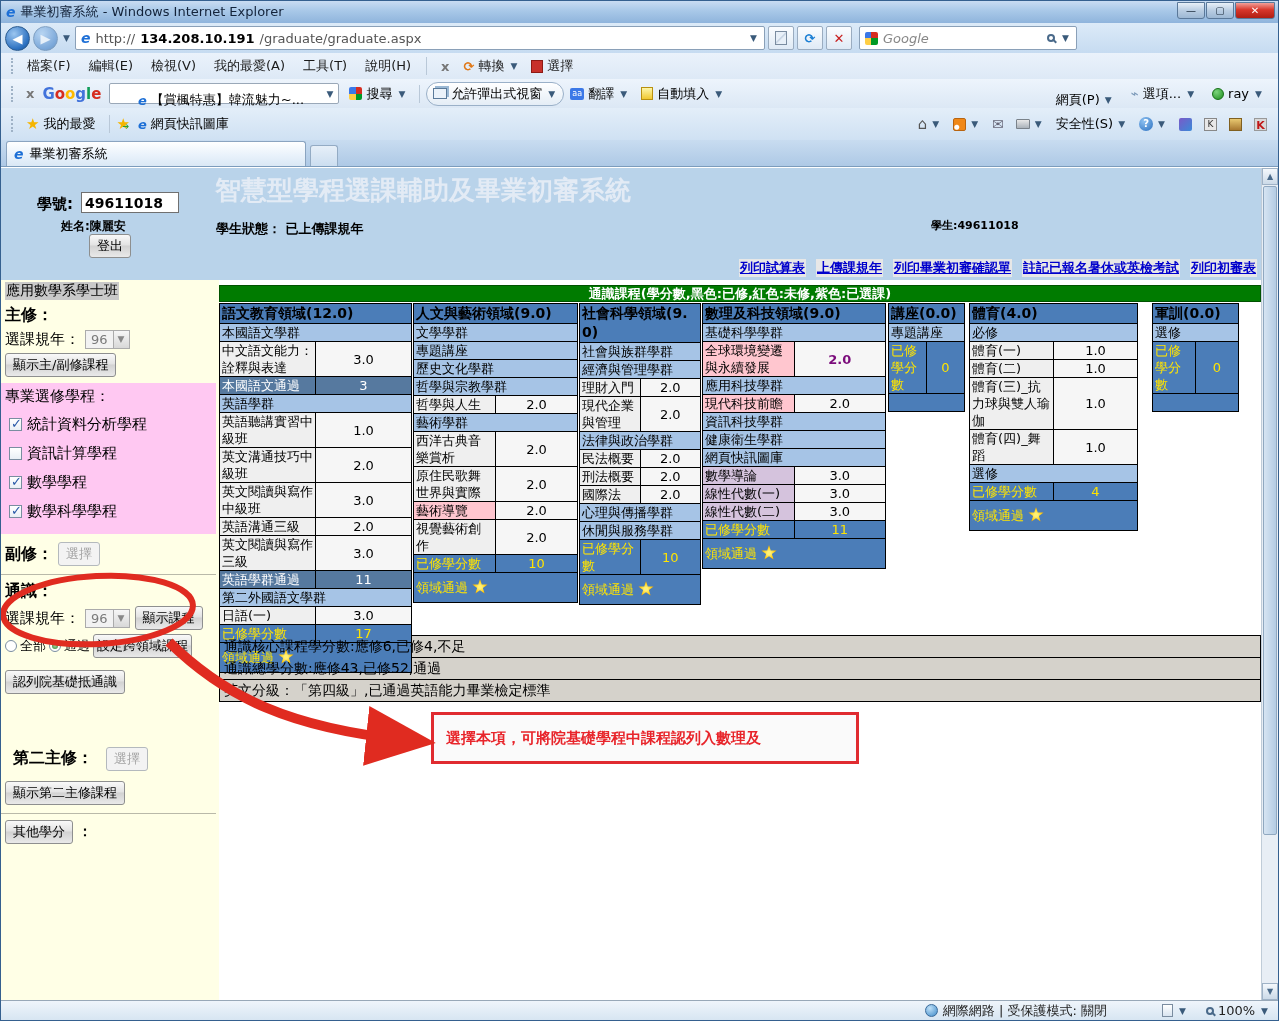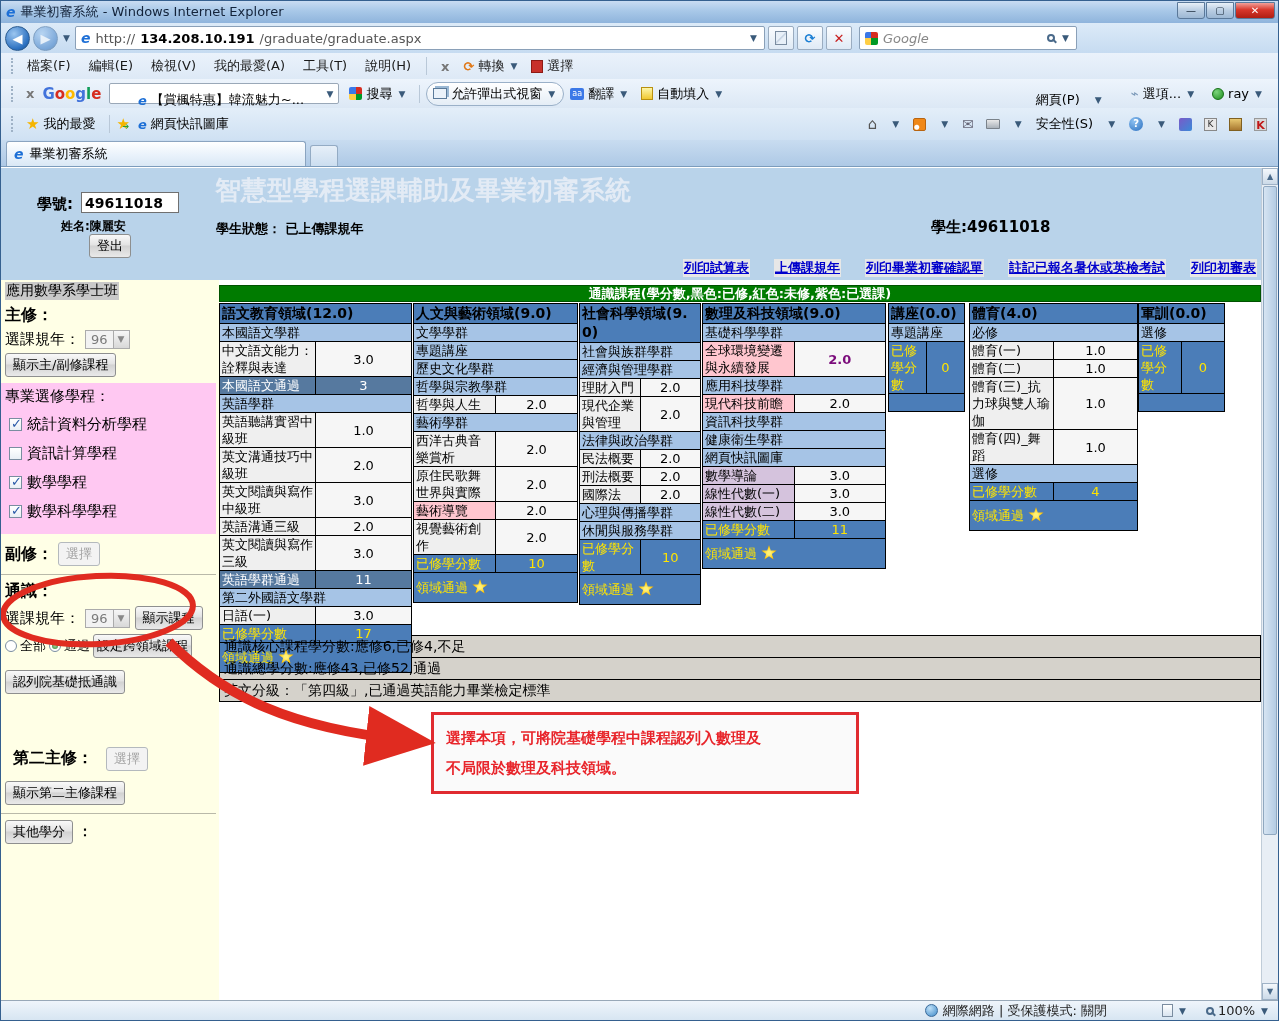--- a/index.html
+++ b/index.html
@@ -75,21 +75,21 @@
   .gt-right{ margin-left:auto; display:flex; align-items:center; gap:4px; padding-right:8px; }
 
   .favrow{ height:32px; background:linear-gradient(#E3EEF9,#CFE1F3); display:flex; align-items:center;
            font-size:13px; padding-left:6px; }
   .star{ color:#F5B500; font-size:15px; }
   .star-add{ color:#F5B500; font-size:15px; position:relative; }
   .star-add::after{ content:"➔"; position:absolute; font-size:8px; color:#2E9E2E; left:6px; top:7px; }
   .fav-item{ display:flex; align-items:center; gap:4px; padding:3px 8px; }
   .fav-epage{ color:#1D6FD6; font-weight:bold; font-style:italic; font-size:13px; }
   .cmdbar{ margin-left:auto; display:flex; align-items:center; gap:2px; padding-right:6px; }
-  .cmd-item{ display:flex; align-items:center; gap:13px; padding:3px 5px; }
+  .cmd-item{ display:flex; align-items:center; gap:3px; padding:3px 5px; }
   .home-glyph{ font-size:15px; color:#555; }
   .rss-glyph{ width:13px; height:13px; border-radius:2px; background:radial-gradient(circle at 25% 75%,#FFF 2px,#F08818 3px); border:1px solid #B86410; }
   .mail-glyph{ font-size:14px; color:#667; }
   .print-glyph{ width:14px; height:10px; background:linear-gradient(#E8E8E8,#AAB2BA); border:1px solid #7A828A; border-radius:1px 1px 0 0; }
   .help-glyph{ width:14px; height:14px; border-radius:50%; background:radial-gradient(circle at 35% 30%,#8CC0F0,#2B70C0); color:#FFF; font-size:10px; font-weight:bold; text-align:center; line-height:14px; }
   .ext1{ width:13px; height:13px; background:linear-gradient(135deg,#7A5AC8,#3A8AD8); border-radius:2px; }
   .ext2{ width:13px; height:13px; background:#E8E8E8; border:1px solid #888; font-size:9px; line-height:11px; text-align:center; color:#333; }
   .ext3{ width:13px; height:13px; background:linear-gradient(#E8C870,#A87830); border:1px solid #806020; }
   .ext4{ width:13px; height:13px; background:#D8D8D8; color:#C01818; font-weight:bold; font-size:11px; line-height:13px; text-align:center; border:1px solid #999; }
 
@@ -109,22 +109,22 @@
             padding:2px 8px 0 4px; font-size:14px; }
   .main{ position:absolute; top:112px; bottom:0; left:218px; right:17px; background:#FFF; }
 
   .id-label{ position:absolute; left:36px; top:27px; font-weight:bold; font-size:15px; }
   .id-input{ position:absolute; left:80px; top:24px; width:98px; height:21px; border:1px solid #707070;
              font:bold 14px "DejaVu Sans",sans-serif; padding:0 3px; background:#FFF; }
   .student-name{ position:absolute; left:60px; top:50px; font-weight:bold; font-size:12px; }
   .logout-btn{ position:absolute; left:88px; top:66px; }
   .page-title{ position:absolute; left:214px; top:5px; font-size:26px; font-weight:bold; color:#E3EBF5; }
   .student-status{ position:absolute; left:215px; top:52px; font-weight:bold; font-size:13px; }
-  .student-ref{ position:absolute; left:930px; top:50px; font-weight:bold; font-size:15px; }
-  .print-links{ position:absolute; right:4px; bottom:3px; display:flex; gap:24px; }
+  .student-ref{ position:absolute; left:930px; top:50px; font-weight:bold; font-size:11px; }
+  .print-links{ position:absolute; right:4px; bottom:3px; display:flex; gap:10px; }
   .plink{ color:#0000CC; font-weight:bold; font-size:13px; text-decoration:underline; background:#E7E7E7; padding:0 1px;}
 
   
   .btn{ font:13px "DejaVu Sans",sans-serif; background:linear-gradient(#F9F9F9,#E3E3E3 45%,#D2D2D2 50%,#E9E9E9);
         border:1px solid #8E8F8F; border-radius:3px; padding:2px 7px; display:inline-block; }
   .btn.disabled{ color:#A2A2A2; border-color:#B4B9BD; background:#F3F3F3; }
   .sel{ display:inline-flex; border:1px solid #ABABAB; background:#F2F2F2; height:19px; align-items:center; vertical-align:middle; }
   .sel .v{ padding:0 5px; color:#7A7A7A; font-size:13px; }
   .sel .a{ width:16px; height:17px; background:linear-gradient(#F6F6F6,#D8D8D8); border-left:1px solid #ABABAB;
            color:#888; font-size:9px; text-align:center; line-height:17px; }
@@ -693,21 +693,21 @@
               </tr>
               <tr class="cred">
                 <td class="lbl">已修學分數</td>
                 <td class="val" style="width: 14px;">0</td>
               </tr>
               <tr class="emp">
                 <td colspan="2"></td>
               </tr>
             </tbody>
           </table>
-          <table class="gecol" style="width: 169px; margin-right: 0;">
+          <table class="gecol" style="width: 169px; margin-right: 14px;">
             <tbody>
               <tr class="hdr">
                 <td colspan="2">體育(4.0)</td>
               </tr>
               <tr class="grp">
                 <td colspan="2">必修</td>
               </tr>
               <tr class="crs">
                 <td class="lbl">體育(一)</td>
                 <td class="val" style="width: 26px;">1.0</td>
@@ -763,21 +763,20 @@
               <td>通識總學分數:應修43,已修52,通過</td>
             </tr>
             <tr>
               <td>英文分級：「第四級」,已通過英語能力畢業檢定標準</td>
             </tr>
           </tbody>
         </table>
       <div class="annobox">
           <div id="anno-lines">
             <div>選擇本項，可將院基礎學程中課程認列入數理及</div>
-            <div>不局限於數理及科技領域。</div>
           </div>
         </div>
     </div>
 
     <svg class="overlay" width="480" height="230" viewBox="0 0 480 230">
       <defs>
         <marker id="ah" markerWidth="7" markerHeight="7" refX="4" refY="3" orient="auto">
           <path d="M0,0 L7,3 L0,6 Z" fill="#E02B20"></path>
         </marker>
       </defs>

